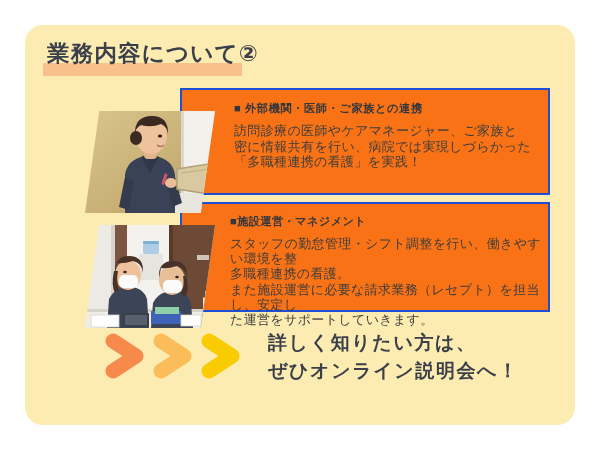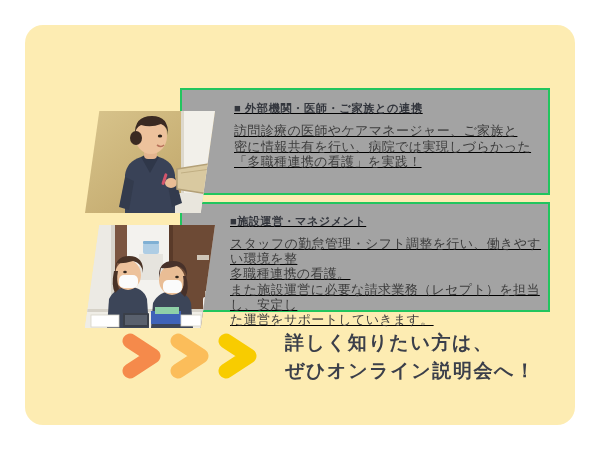--- a/index.html
+++ b/index.html
@@ -59,24 +59,23 @@
     color: #3b3f4a;
     letter-spacing: 1.2px;
     line-height: 32px;
     white-space: nowrap;
     padding-left: 4px;
   }
 
   
   .card {
     position: absolute;
-    background: #a3a3a3;
-    border: 2px solid #22c55e;
+    background: #f97316;
+    border: 2px solid #1d4ed8;
     box-sizing: border-box;
-    text-decoration: underline;
   }
   #card-1 {
     left: 155px;
     top: 63px;
     width: 370px;
     height: 107px;
   }
   #card-2 {
     left: 155px;
     top: 177px;
@@ -124,21 +123,21 @@
     left: 60px;
     top: 200px;
     width: 130px;
     height: 103px;
   }
   .photo svg { display: block; width: 100%; height: 100%; }
 
   
   #cta {
     position: absolute;
-    left: 95px;
+    left: 78px;
     top: 315px;
     width: 460px;
     height: 80px;
   }
   #arrows {
     position: absolute;
     left: 25px;
     top: 17px;
     width: 160px;
     height: 48px;
@@ -158,20 +157,24 @@
   }
   #cta-text span { display: block; }
 </style>
 </head>
 <body>
 
 <div id="slide">
 
   <div id="panel">
 
+    <div id="title-wrap">
+      <div id="title-highlight"></div>
+      <span id="title-text">業務内容について②</span>
+    </div>
 
     <div class="card" id="card-1">
       <div class="card-body">
         <p class="card-heading">■ 外部機関・医師・ご家族との連携</p>
         <p class="card-para">訪問診療の医師やケアマネージャー、ご家族と</p>
         <p class="card-para">密に情報共有を行い、病院では実現しづらかった</p>
         <p class="card-para">「多職種連携の看護」を実践！</p>
       </div>
     </div>
 

